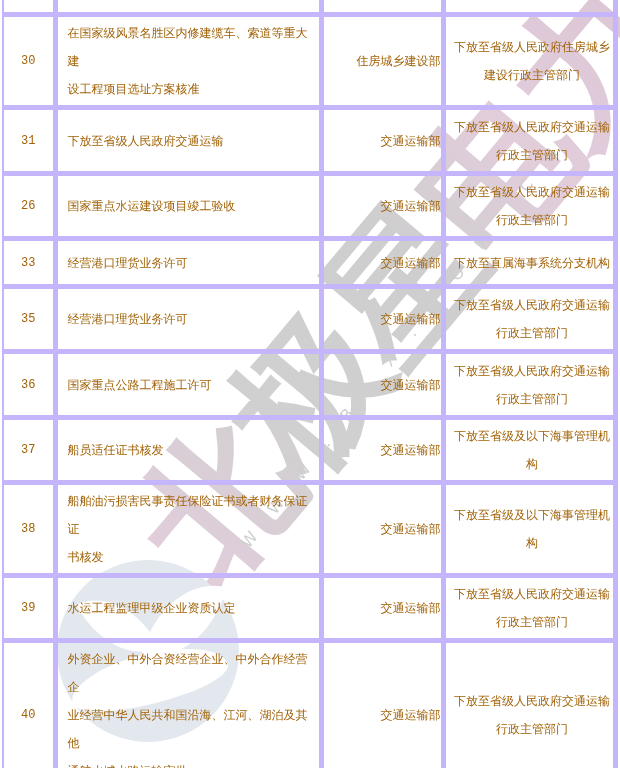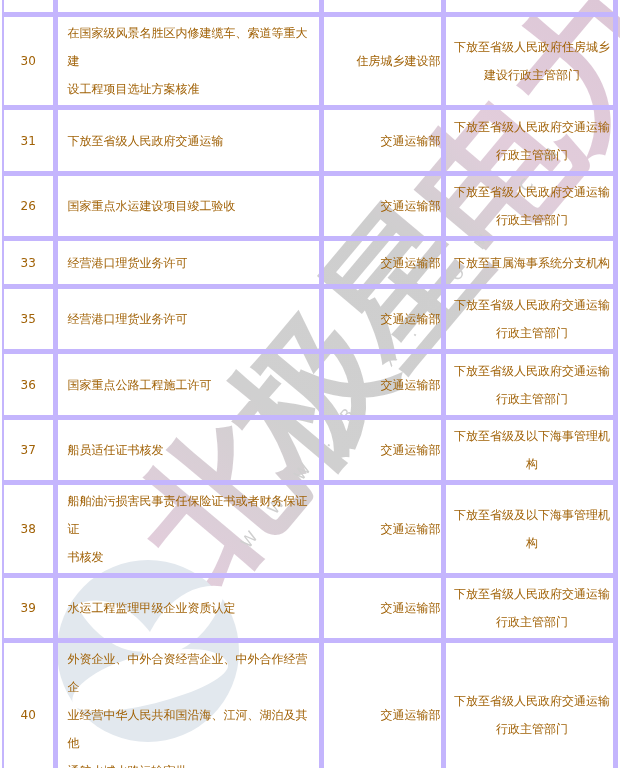--- a/index.html
+++ b/index.html
@@ -96,21 +96,21 @@
   .doc-table td {
     border: 5px solid #c4b5fd;
     vertical-align: middle;
     padding: 0;
     font-size: 12px;
     color: #a16207;
     line-height: 28px;
     background: transparent;
     overflow: hidden;
   }
-  .doc-table td:first-child { border-left-width: 2px; }
+  .doc-table td:first-child { border-left-width: 2px; font-family: Liberation Mono, monospace; }
   td.c1 { text-align: center; }
   td.c2 { text-align: left; padding: 2px 4px 2px 10px; white-space: pre-line; word-break: break-all; }
   td.c3 { text-align: right; }
   td.c4 { text-align: center; padding: 2px 2px 2px 8px; white-space: pre-line; word-break: break-all; }
 
   tr.sliver td { height: 12px; }
   tr.r30 td { height: 57px; }
   tr.r31 td { height: 57px; }
   tr.r32 td { height: 51px; }
   tr.r33 td { height: 39px; }

